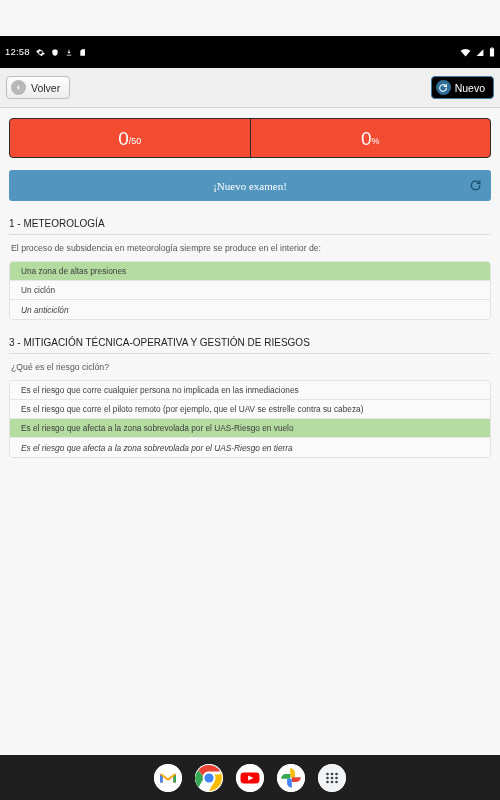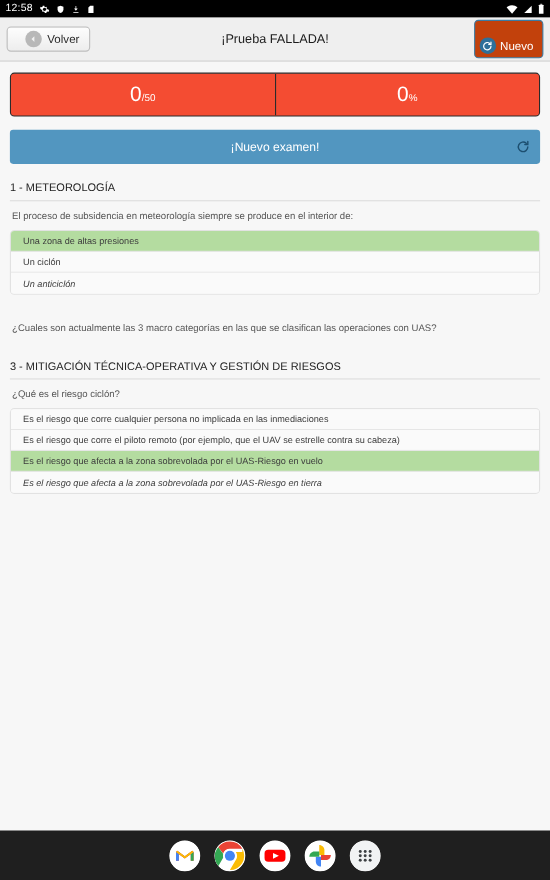--- a/index.html
+++ b/index.html
@@ -7,28 +7,29 @@
   html, body {
     width: 500px;
     height: 800px;
     overflow: hidden;
     background: #f7f7f7;
     font-family: "Liberation Sans", sans-serif;
   }
 
   
   #status-bar {
-    height: 16px;
+    height: 32px;
     background: #000000;
     color: #ffffff;
     display: flex;
     align-items: center;
     padding: 0 5px;
     font-size: 9.5px;
     line-height: 1;
+    margin-top: 36px;
   }
   #status-bar .clock { font-size: 9.5px; letter-spacing: 0.2px; margin-right: 6px; }
   #status-bar .sb-icons-left { display: flex; align-items: center; gap: 6px; }
   #status-bar .spacer { flex: 1 1 auto; }
   #status-bar .sb-icons-right { display: flex; align-items: center; gap: 4px; }
   .sb-ico { display: inline-flex; align-items: center; justify-content: center; }
   .sb-ico svg { display: block; }
 
   
   #app-header {
@@ -40,21 +41,21 @@
     padding: 0 6px;
     position: relative;
   }
   #back-button {
     display: inline-flex;
     align-items: center;
     gap: 5px;
     background: linear-gradient(#fdfdfd, #ededed);
     border: 1px solid #bdbdbd;
     border-radius: 4px;
-    padding: 3px 9px 3px 16px;
+    padding: 3px 9px 3px 4px;
     font-size: 10.5px;
     color: #2b2b2b;
     cursor: pointer;
   }
   .circle-icon {
     width: 15px; height: 15px;
     border-radius: 50%;
     display: inline-flex;
     align-items: center;
     justify-content: center;
@@ -67,24 +68,24 @@
     text-align: center;
     font-size: 11.5px;
     color: #1c1c1c;
     pointer-events: none;
   }
   #new-button {
     margin-left: auto;
     display: inline-flex;
     align-items: center;
     gap: 4px;
-    background: #c2410c;
+    background: #000000;
     border: 1px solid #3b7ba4;
     border-radius: 4px;
-    padding: 15px 8px 3px 4px;
+    padding: 3px 8px 3px 4px;
     font-size: 10.5px;
     color: #ffffff;
     cursor: pointer;
     z-index: 2;
   }
   #new-button .circle-icon { background: #2e6f99; color: #ffffff; }
 
   
   #content {
     height: 744px;
@@ -118,21 +119,21 @@
     margin-top: 12px;
     height: 31px;
     background: #5296c0;
     border-radius: 3px;
     display: flex;
     align-items: center;
     justify-content: center;
     position: relative;
     cursor: pointer;
   }
-  #new-exam-label { color: #ffffff; font-size: 11px; }
+  #new-exam-label { color: #ffffff; font-size: 11px; font-family: Liberation Serif, serif; }
   #new-exam-refresh {
     position: absolute;
     right: 9px;
     color: #1d4f70;
     display: inline-flex;
   }
 
   
   .question-block { margin-top: 17px; }
   .q-title {
@@ -240,21 +241,20 @@
 
 <div id="app-header">
   <div id="back-button">
     <span class="circle-icon">
       <svg width="9" height="9" viewBox="0 0 24 24" fill="currentColor">
           <path d="M14 5l-7 7 7 7V5z"></path>
         </svg>
     </span>
     <span>Volver</span>
   </div>
-  <div id="header-title">¡Prueba FALLADA!</div>
   <div id="new-button">
     <span class="circle-icon">
       <svg width="10" height="10" viewBox="0 0 24 24" fill="none" stroke="currentColor" stroke-width="2.6" stroke-linecap="round">
           <path d="M20 12a8 8 0 11-2.6-5.9"></path>
           <path d="M20 3v5h-5"></path>
         </svg>
     </span>
     <span>Nuevo</span>
   </div>
 </div>
@@ -287,21 +287,20 @@
       <div class="question-block">
         <div class="q-title">1 - METEOROLOGÍA</div>
         <div class="q-prompt">El proceso de subsidencia en meteorología siempre se produce en el interior de:</div>
         <div class="answers">
           <div class="answer correct">Una zona de altas presiones</div>
           <div class="answer">Un ciclón</div>
           <div class="answer">Un anticiclón</div>
         </div>
       </div>
       <div class="question-block">
-        <div class="q-prompt">¿Cuales son actualmente las 3 macro categorías en las que se clasifican las operaciones con UAS?</div>
       </div>
       <div class="question-block">
         <div class="q-title">3 - MITIGACIÓN TÉCNICA-OPERATIVA Y GESTIÓN DE RIESGOS</div>
         <div class="q-prompt">¿Qué es el riesgo ciclón?</div>
         <div class="answers">
           <div class="answer">Es el riesgo que corre cualquier persona no implicada en las inmediaciones</div>
           <div class="answer">Es el riesgo que corre el piloto remoto (por ejemplo, que el UAV se estrelle contra su cabeza)</div>
           <div class="answer correct">Es el riesgo que afecta a la zona sobrevolada por el UAS-Riesgo en vuelo</div>
           <div class="answer">Es el riesgo que afecta a la zona sobrevolada por el UAS-Riesgo en tierra</div>
         </div>

